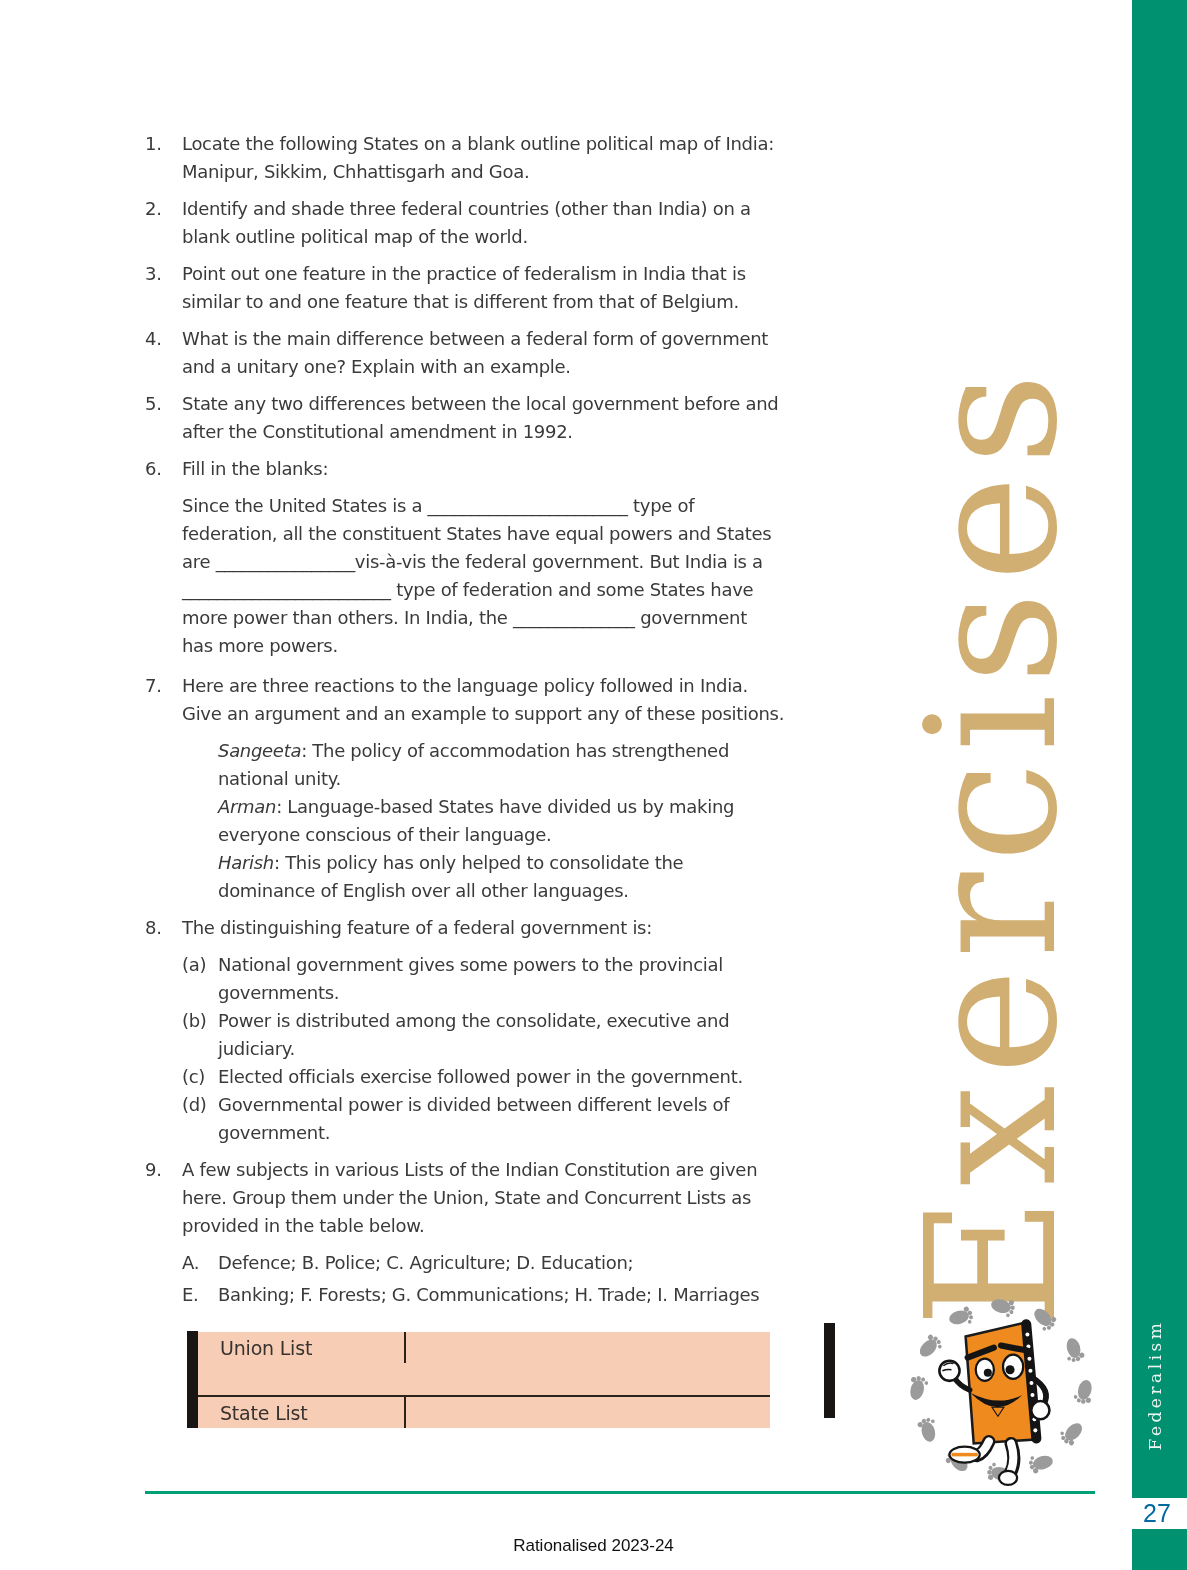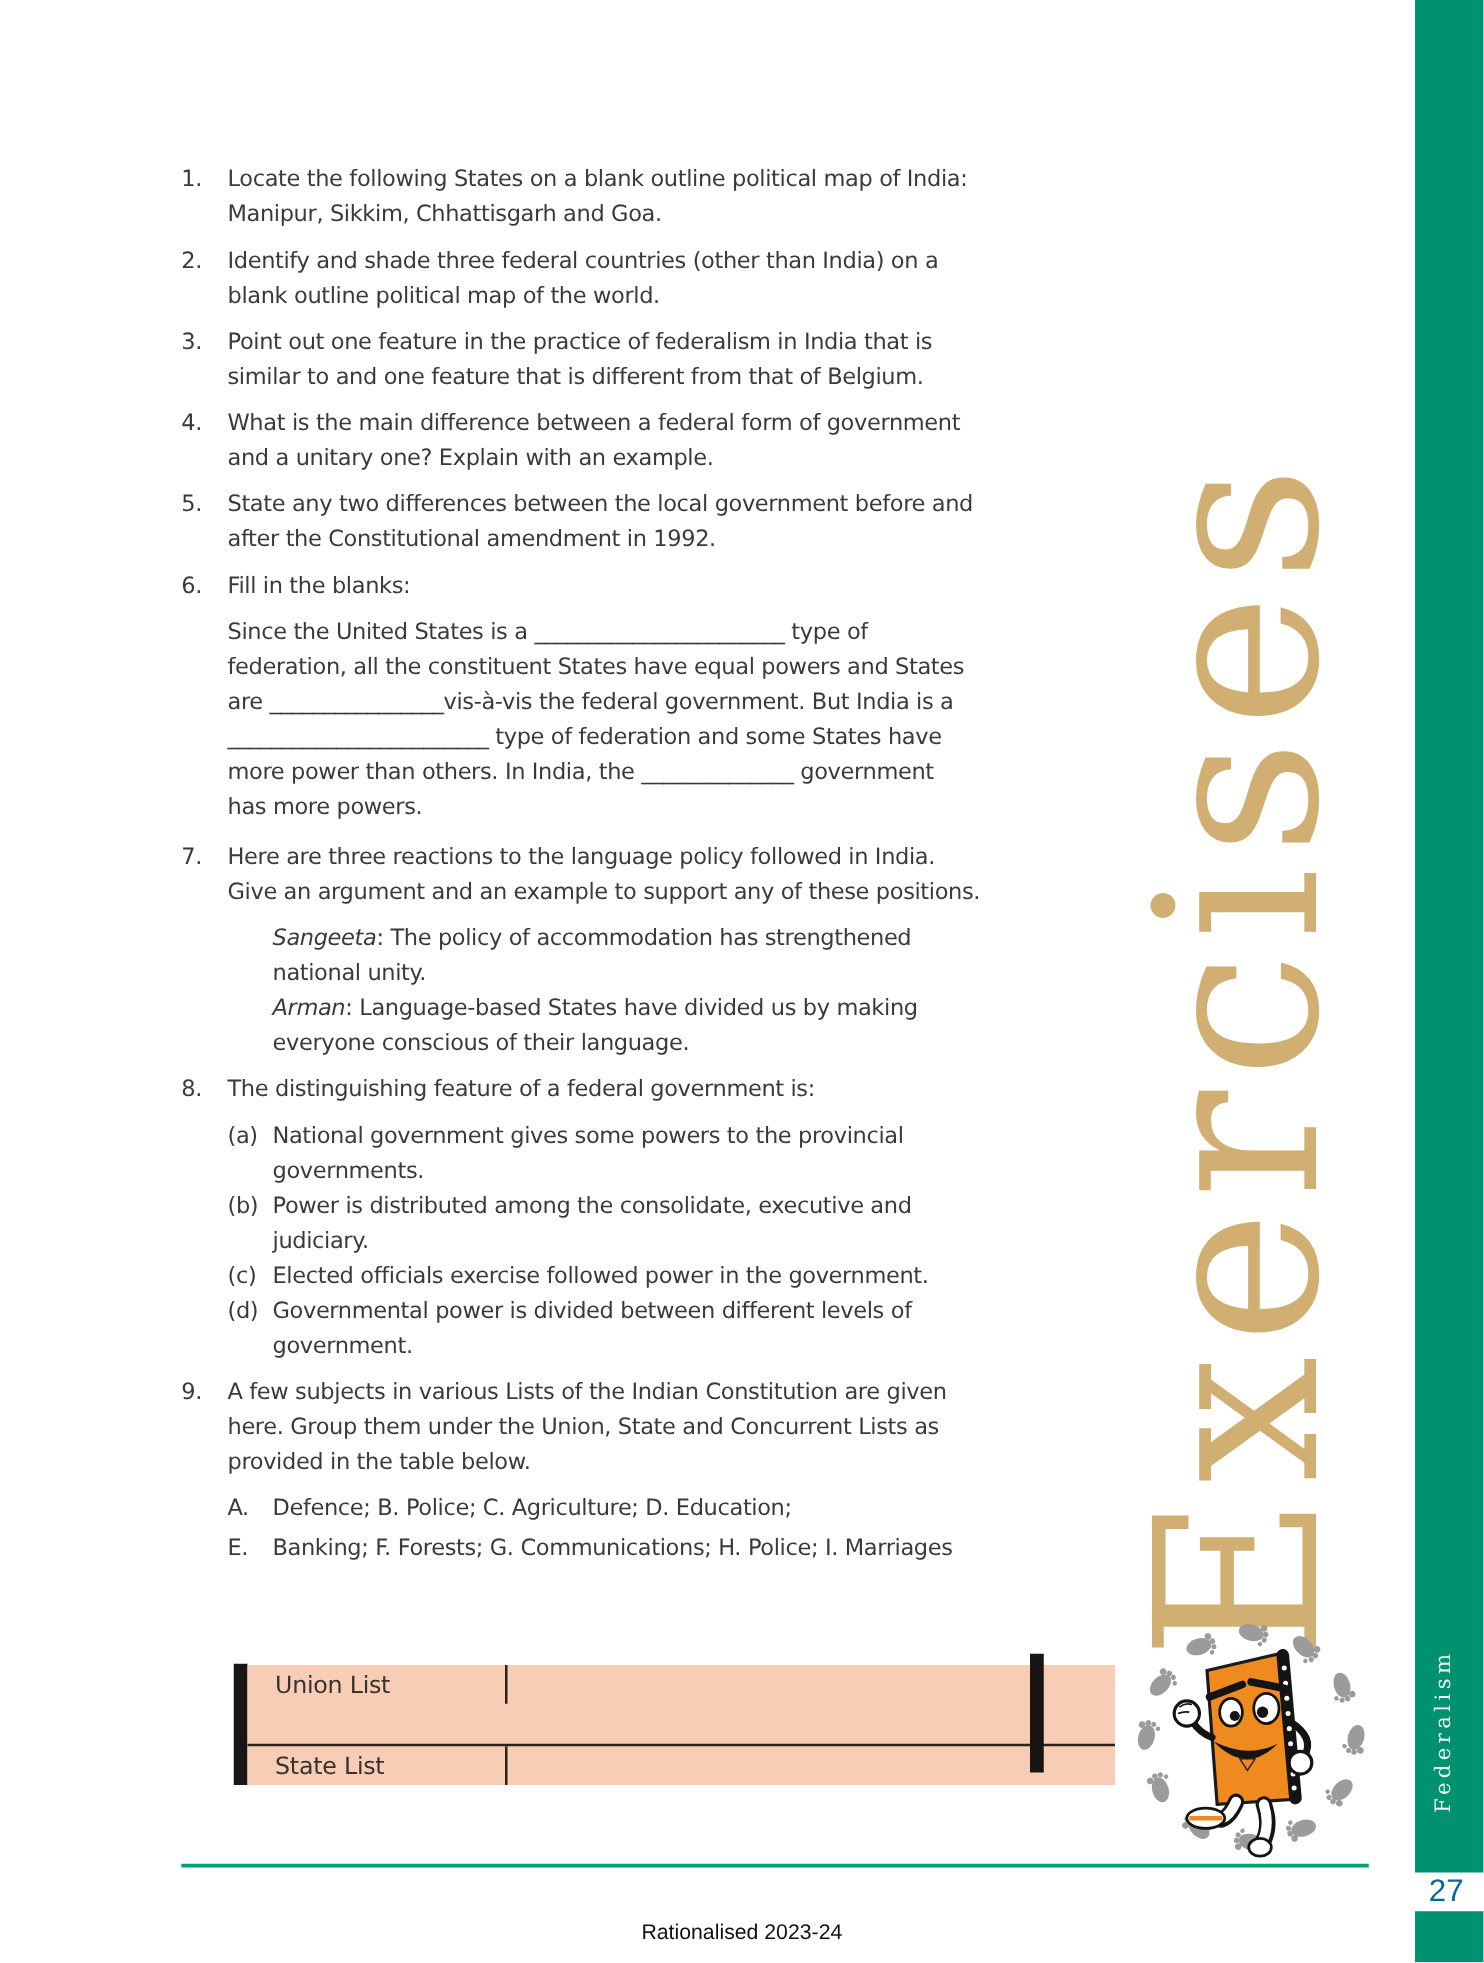--- a/index.html
+++ b/index.html
@@ -20,21 +20,21 @@
   .opt{display:flex;}
   .olabel{width:36px;flex:none;}
   .otext{white-space:pre-line;flex:1;}
   .subjects{margin:8px 0 0 37px;}
   .subj{display:flex;margin-bottom:4px;}
   .slabel{width:36px;flex:none;}
   
   .tbar{position:absolute;width:11px;background:#181512;}
   .tbar-left{left:187px;top:1331px;height:97px;}
   .tbar-right{left:824px;top:1323px;height:95px;}
-  .grouping-table{position:absolute;left:198px;top:1332px;width:694px;height:96px;
+  .grouping-table{position:absolute;left:198px;top:1332px;width:572px;height:96px;
                   background:#f8cdb5;display:flex;flex-direction:column;}
   .trow{flex:1;display:flex;}
   .trow + .trow{border-top:2px solid #2b221c;margin-top:32px;}
   .tlabel{width:184px;flex:none;border-right:2px solid #2b221c;display:flex;align-items:center;
           padding-left:22px;font-size:19px;color:#37322f;letter-spacing:-0.2px;}
   .tcell{flex:1;}
   
   .exercises-vertical{position:absolute;left:562px;top:823px;width:860px;height:150px;
         transform:rotate(-90deg);font-family:"DejaVu Serif",serif;font-size:180px;
         line-height:150px;letter-spacing:10px;color:#d1af72;text-align:center;white-space:nowrap;}
@@ -101,20 +101,22 @@
     <div class="q">
       <span class="qnum">7.</span>
       <span class="qtext">Here are three reactions to the language policy followed in India.
 Give an argument and an example to support any of these positions.</span>
     </div>
     <div class="reactions">
       <p class="reaction"><span class="iname">Sangeeta</span><span class="rtext">: The policy of accommodation has strengthened
 national unity.</span></p>
       <p class="reaction"><span class="iname">Arman</span><span class="rtext">: Language-based States have divided us by making
 everyone conscious of their language.</span></p>
+      <p class="reaction"><span class="iname">Harish</span><span class="rtext">: This policy has only helped to consolidate the
+dominance of English over all other languages.</span></p>
     </div>
 
     <div class="q">
       <span class="qnum">8.</span>
       <span class="qtext">The distinguishing feature of a federal government is:</span>
     </div>
     <div class="options">
       <div class="opt">
           <span class="olabel">(a)</span>
           <span class="otext">National government gives some powers to the provincial
@@ -142,21 +144,21 @@
 here. Group them under the Union, State and Concurrent Lists as
 provided in the table below.</span>
     </div>
     <div class="subjects">
       <div class="subj">
           <span class="slabel">A.</span>
           <span>Defence; B. Police; C. Agriculture; D. Education;</span>
         </div>
       <div class="subj">
           <span class="slabel">E.</span>
-          <span>Banking; F. Forests; G. Communications; H. Police; I. Marriages</span>
+          <span>Banking; F. Forests; G. Communications; H. Trade; I. Marriages</span>
         </div>
     </div>
   </div>
 
   <div class="tbar tbar-left"></div>
   <div class="grouping-table">
     <div class="trow">
       <div class="tlabel">Union List</div>
       <div class="tcell"></div>
     </div>

